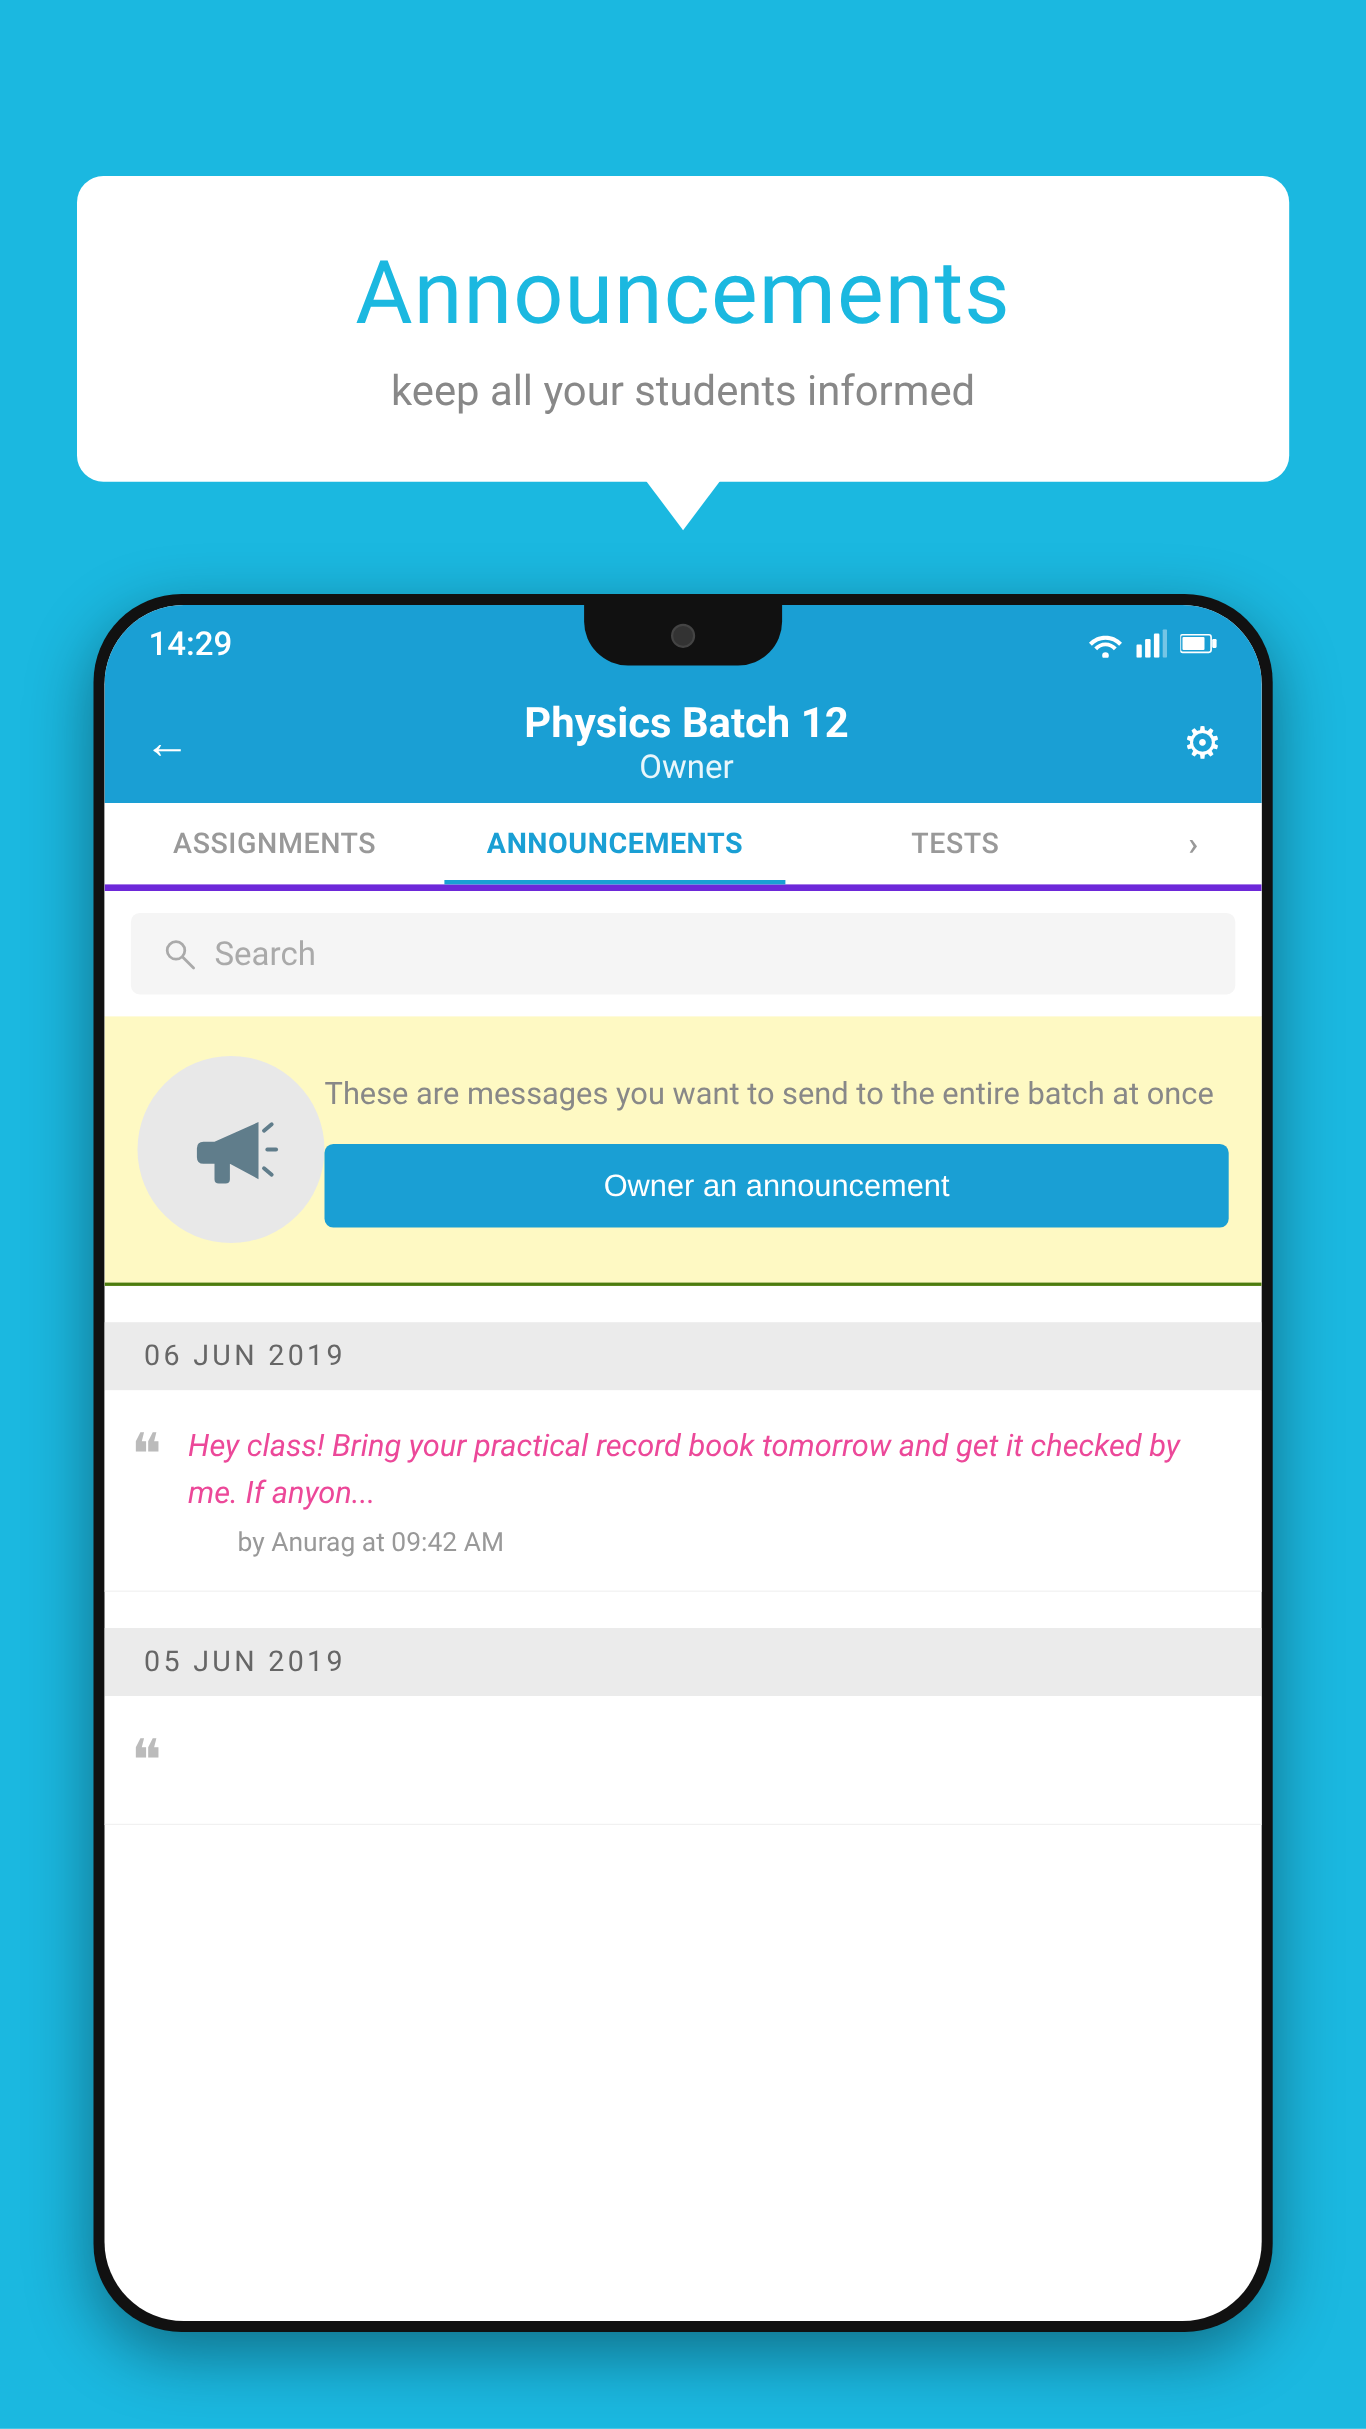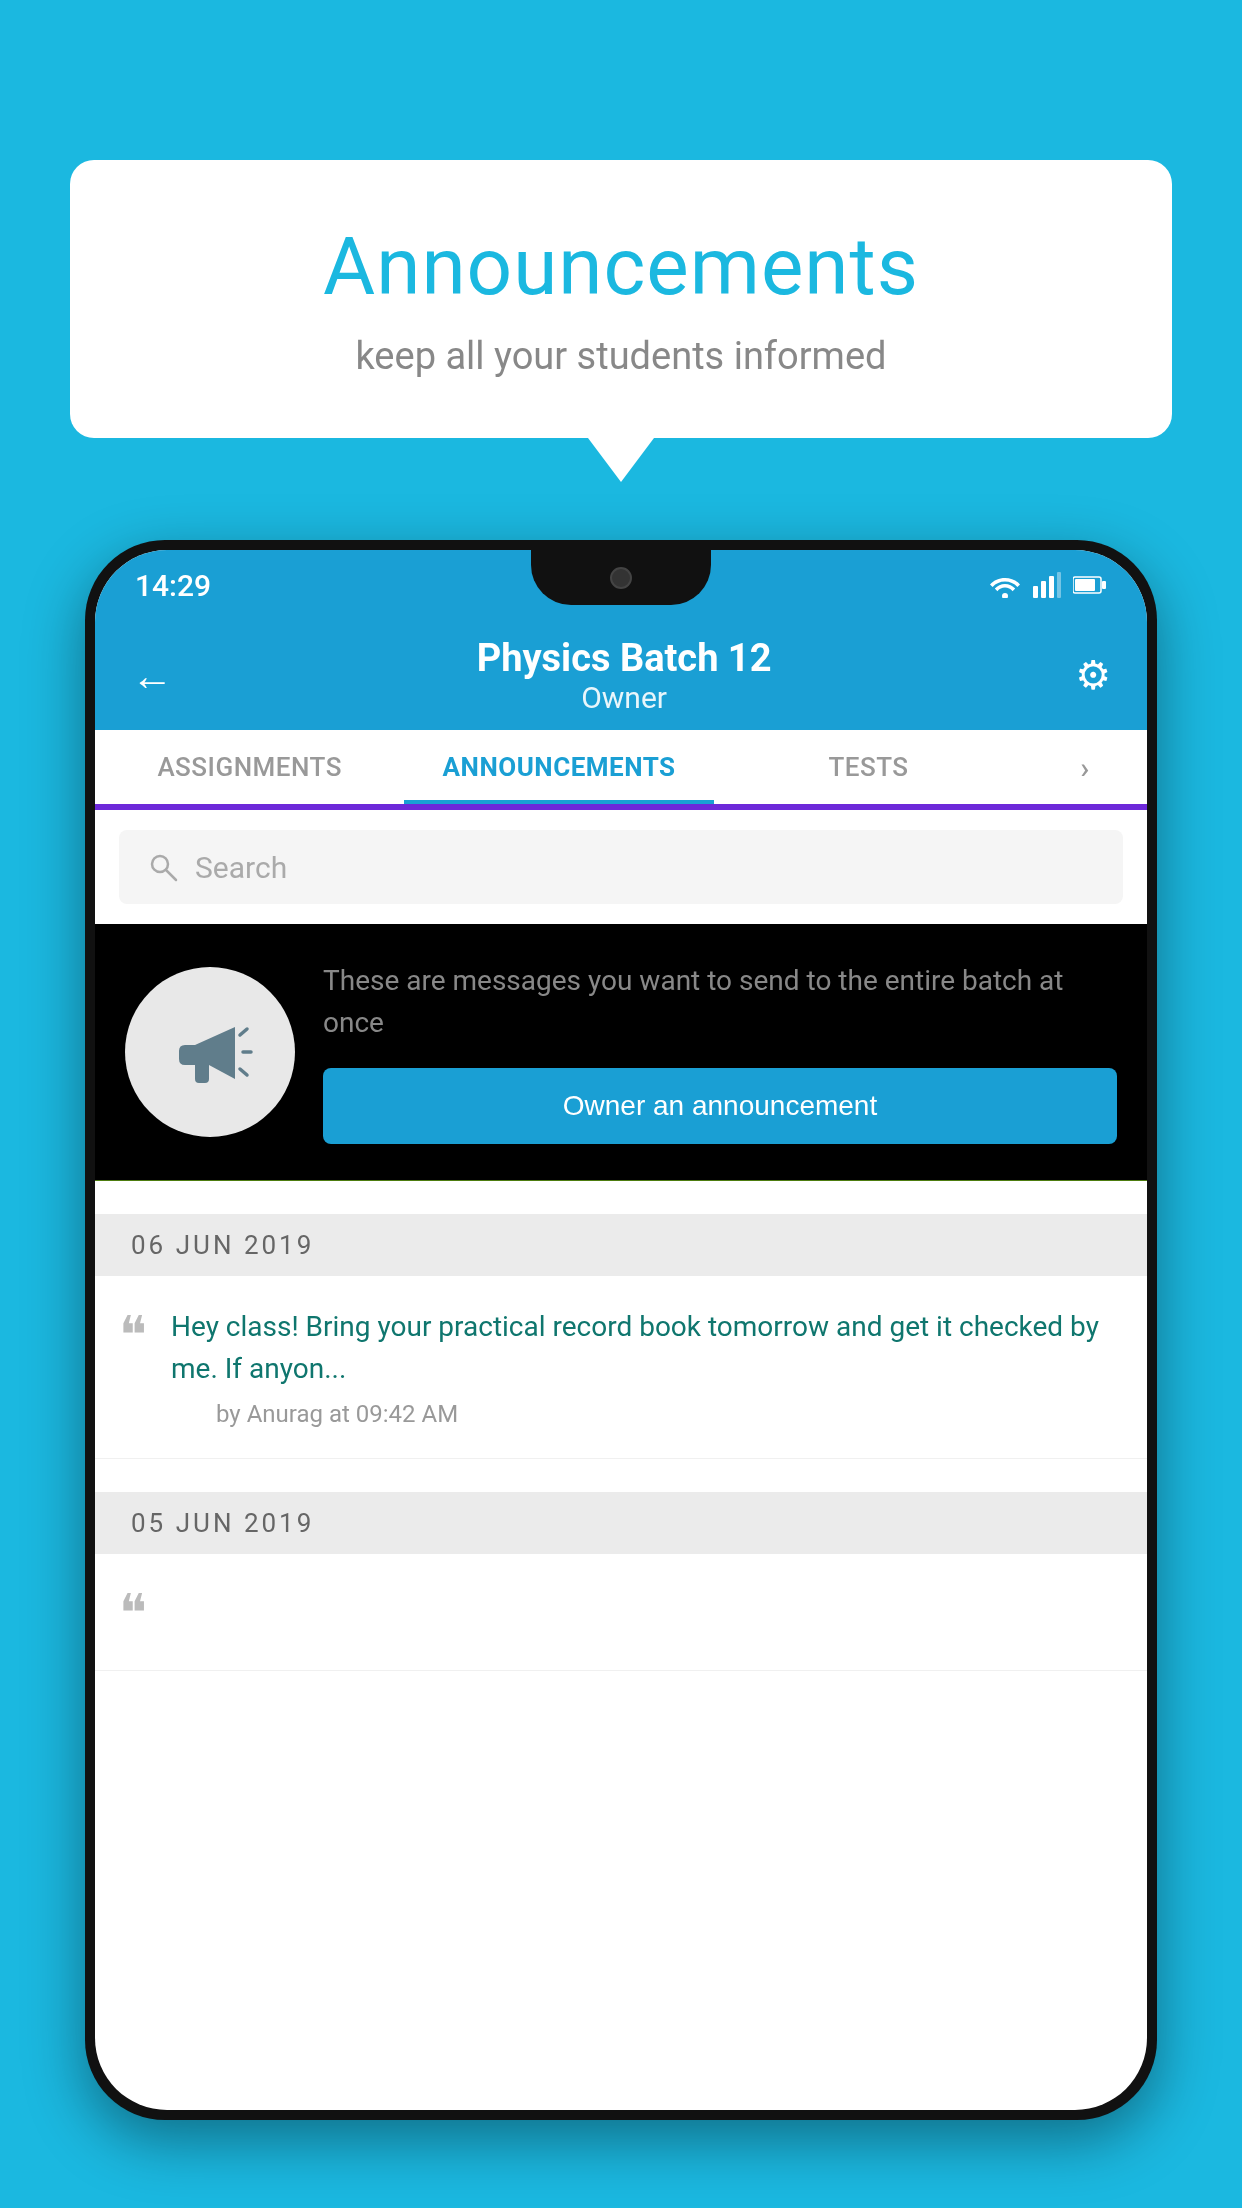--- a/index.html
+++ b/index.html
@@ -233,26 +233,25 @@
       gap: 16px;
     }
 
     .search-placeholder {
       color: #aaa;
       font-size: 30px;
     }
 
     
     .promo-card {
-      background: #000000;
+      background: #fef9c3;
       padding: 36px 30px;
       display: flex;
       align-items: center;
-      gap: 28px;
-      border-bottom: 1px solid #4d7c0f;
+      border-bottom: 3px solid #4d7c0f;
     }
 
     .promo-icon-circle {
       width: 170px;
       height: 170px;
       background: #e8e8e8;
       border-radius: 50%;
       flex-shrink: 0;
       display: flex;
       align-items: center;
@@ -312,21 +311,22 @@
       margin-top: 4px;
       font-family: Georgia, serif;
     }
 
     .announcement-content {
       flex: 1;
     }
 
     .announcement-text {
       font-size: 28px;
-      color: #0f766e;
+      color: #ec4899;
+      font-style: italic;
       line-height: 1.5;
       margin-bottom: 10px;
     }
 
     .announcement-meta {
       font-size: 24px;
       color: #999;
       margin-left: 45px;
     }
   </style>

